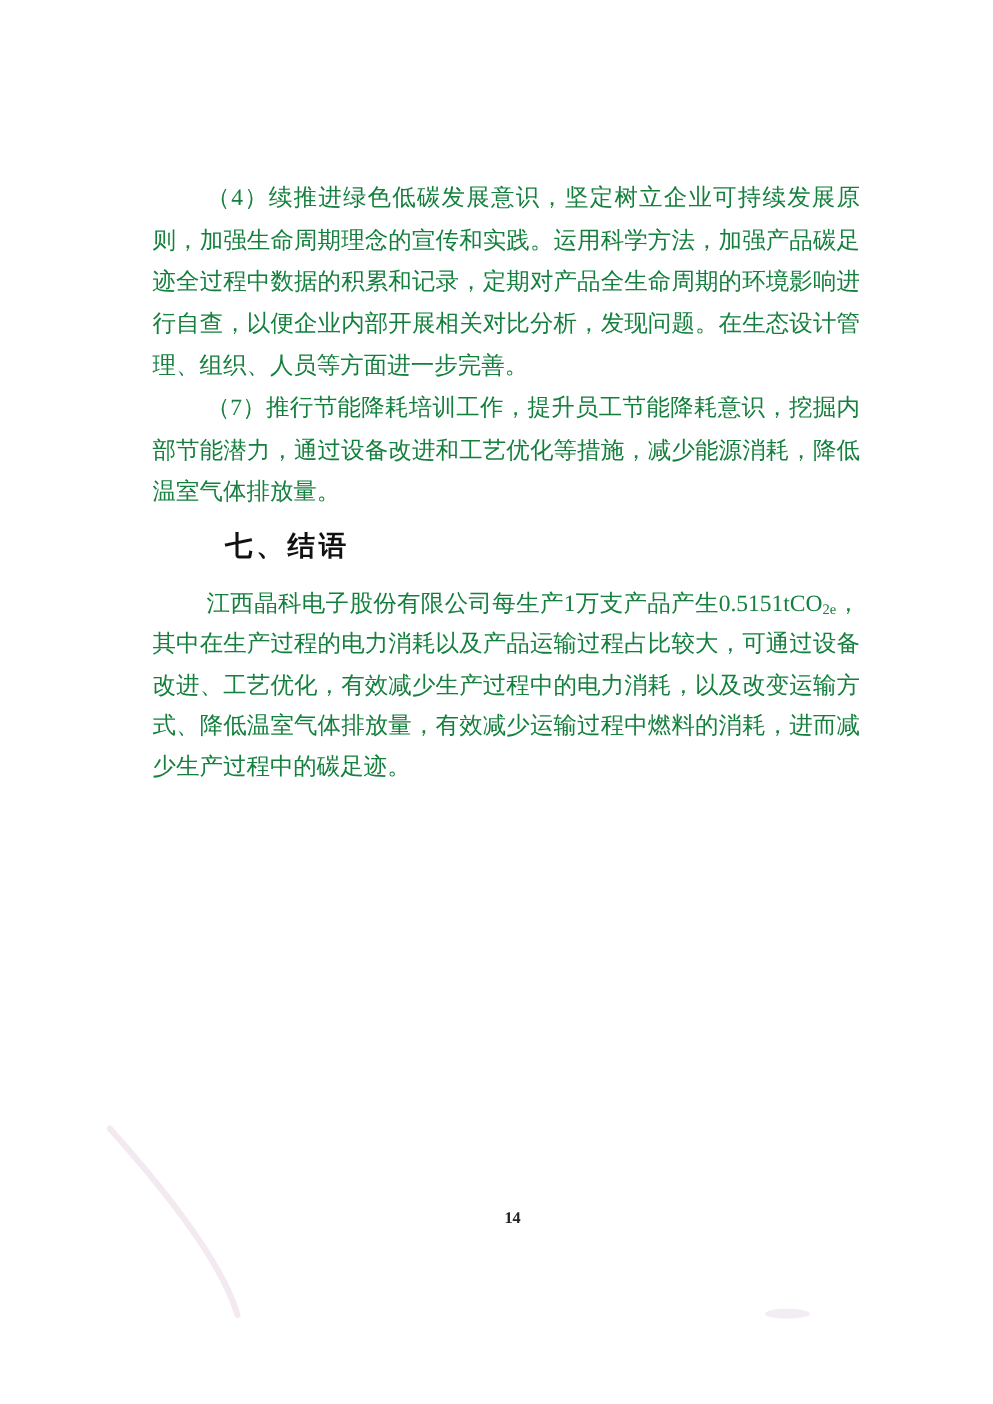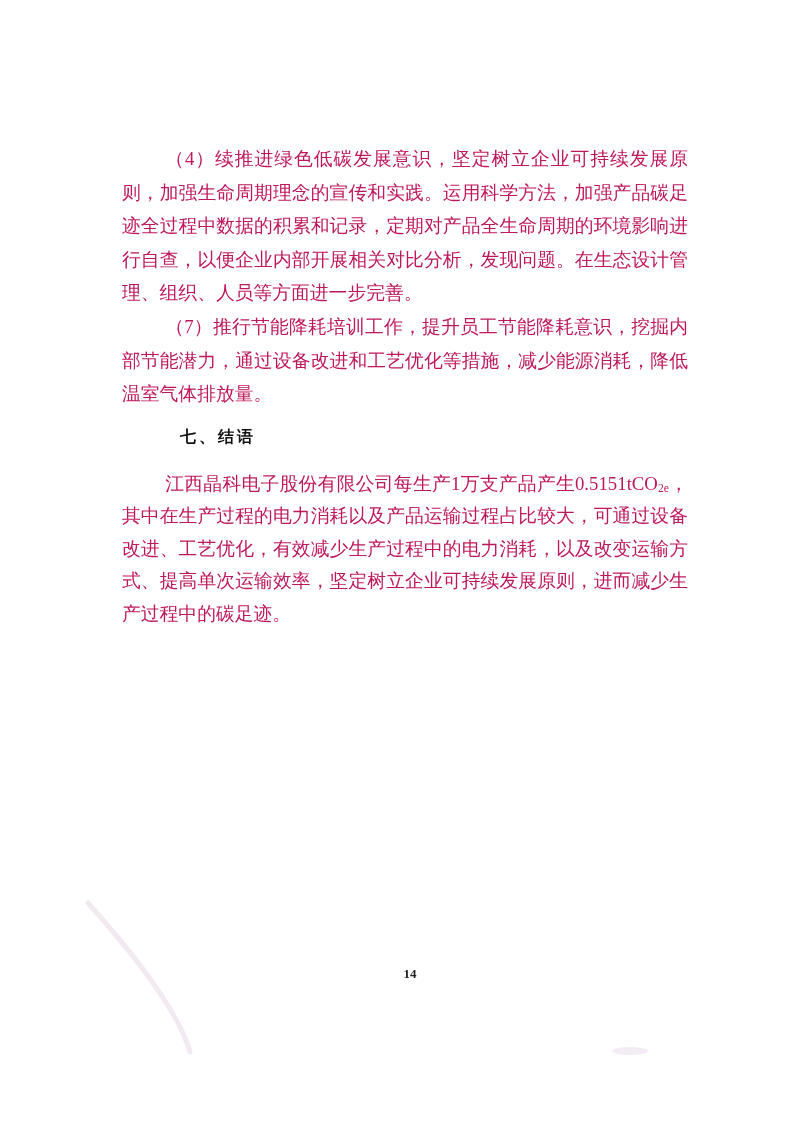--- a/index.html
+++ b/index.html
@@ -16,42 +16,42 @@
     font-family: "Liberation Serif", "DejaVu Serif", serif;
     color: #1a1a1a;
   }
   .text-block {
     position: absolute;
     left: 122px;
     width: 566px;
     text-align: justify;
     text-justify: inter-character;
     font-size: 18.8px;
-    color: #be185d;
+    color: #15803d;
   }
   .text-block p {
     margin: 0;
     text-indent: 2.3em;
   }
   #block-top {
     top: 142px;
     line-height: 33.6px;
   }
   #block-conclusion {
     top: 468px;
     line-height: 32.4px;
   }
   .section-heading {
     position: absolute;
     left: 180px;
     top: 424px;
     margin: 0;
     font-family: "Liberation Sans", "DejaVu Sans", sans-serif;
     font-weight: 700;
-    font-size: 16px;
+    font-size: 22px;
     line-height: 26px;
     letter-spacing: 3px;
     color: #111111;
   }
   .page-number {
     position: absolute;
     top: 966px;
     left: 13px;
     width: 794px;
     text-align: center;
@@ -85,18 +85,18 @@
   </svg>
 
   <div class="text-block" id="block-top">
     <p>（4）续推进绿色低碳发展意识，坚定树立企业可持续发展原则，加强生命周期理念的宣传和实践。运用科学方法，加强产品碳足迹全过程中数据的积累和记录，定期对产品全生命周期的环境影响进行自查，以便企业内部开展相关对比分析，发现问题。在生态设计管理、组织、人员等方面进一步完善。</p>
     <p>（7）推行节能降耗培训工作，提升员工节能降耗意识，挖掘内部节能潜力，通过设备改进和工艺优化等措施，减少能源消耗，降低温室气体排放量。</p>
   </div>
 
   <h2 class="section-heading">七、结语</h2>
 
   <div class="text-block" id="block-conclusion">
-    <p><span>江西晶科电子股份有限公司每生产1万支产品产生0.5151tCO</span><sub class="co2e">2e</sub><span>，其中在生产过程的电力消耗以及产品运输过程占比较大，可通过设备改进、工艺优化，有效减少生产过程中的电力消耗，以及改变运输方式、提高单次运输效率，坚定树立企业可持续发展原则，进而减少生产过程中的碳足迹。</span></p>
+    <p><span>江西晶科电子股份有限公司每生产1万支产品产生0.5151tCO</span><sub class="co2e">2e</sub><span>，其中在生产过程的电力消耗以及产品运输过程占比较大，可通过设备改进、工艺优化，有效减少生产过程中的电力消耗，以及改变运输方式、降低温室气体排放量，有效减少运输过程中燃料的消耗，进而减少生产过程中的碳足迹。</span></p>
   </div>
 
   <div class="page-number">14</div>
 
 </div>
 
 </body></html>

